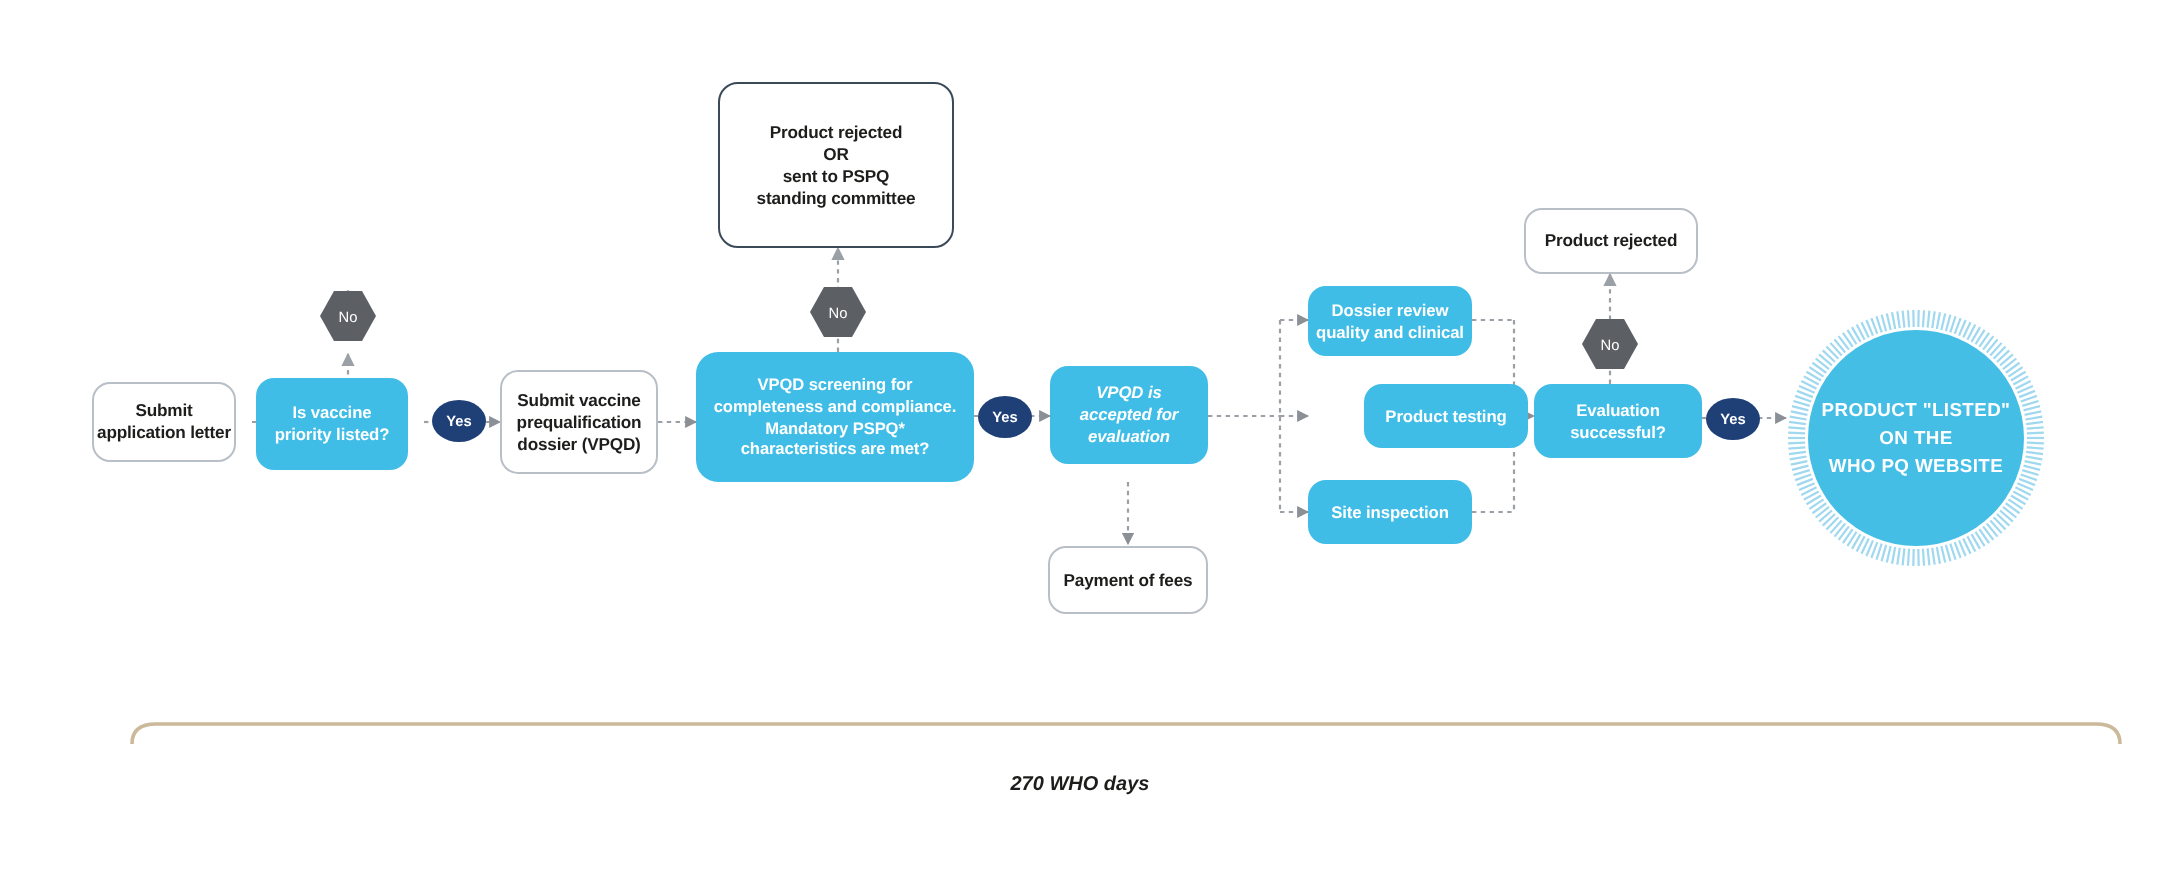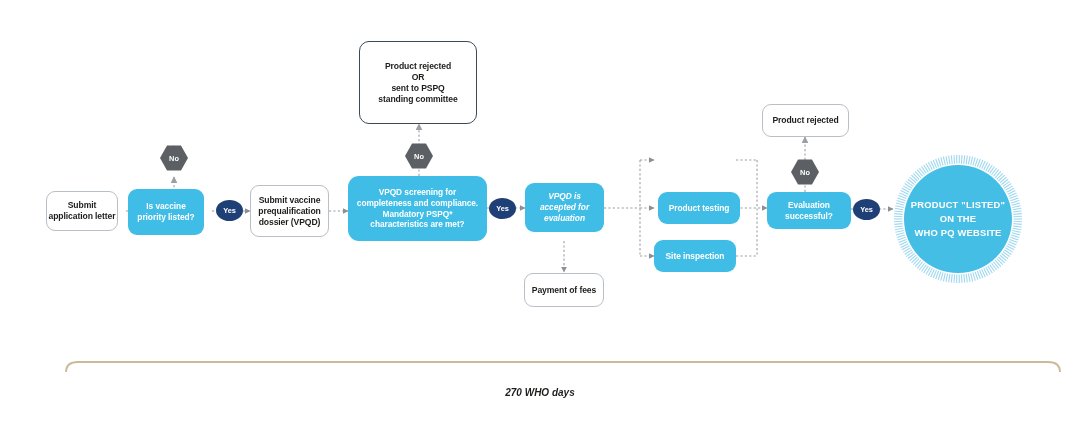--- a/index.html
+++ b/index.html
@@ -77,21 +77,21 @@
     align-items: center;
     justify-content: center;
     z-index: 4;
   }
   
   .hex-no {
     position: absolute;
     background: #5c5f63;
     color: #ffffff;
     font-size: 7.4px;
-    font-weight: bold;
+    font-weight: normal;
     display: flex;
     align-items: center;
     justify-content: center;
     clip-path: polygon(25% 2%, 75% 2%, 100% 50%, 75% 98%, 25% 98%, 0% 50%);
     z-index: 4;
   }
 
   
   .final-circle-wrap {
     position: absolute;
@@ -383,22 +383,28 @@
         <div>evaluation</div>
       </div>
   </div>
 
   <div class="node box-plain" style="left:524px; top:273px; width:80px; height:34px;">
     <div class="lines">
         <div>Payment of fees</div>
       </div>
   </div>
 
-
-  <div class="node box-cyan" style="left:658px; top:192px; width:82px; height:32px;">
+  <div class="node box-cyan" style="left:654px; top:143px; width:82px; height:35px;">
+    <div class="lines">
+        <div>Dossier review</div>
+        <div>quality and clinical</div>
+      </div>
+  </div>
+
+  <div class="node box-cyan" style="left:682px; top:192px; width:82px; height:32px;">
     <div class="lines">
         <div>Product testing</div>
       </div>
   </div>
 
   <div class="node box-cyan" style="left:654px; top:240px; width:82px; height:32px;">
     <div class="lines">
         <div>Site inspection</div>
       </div>
   </div>

